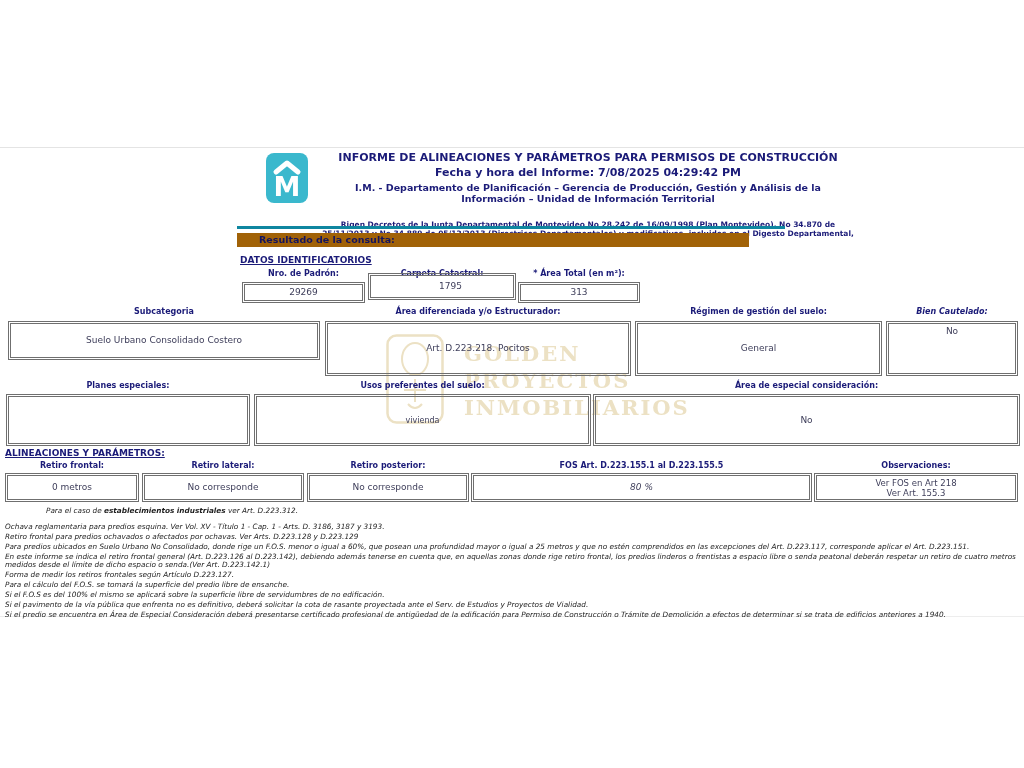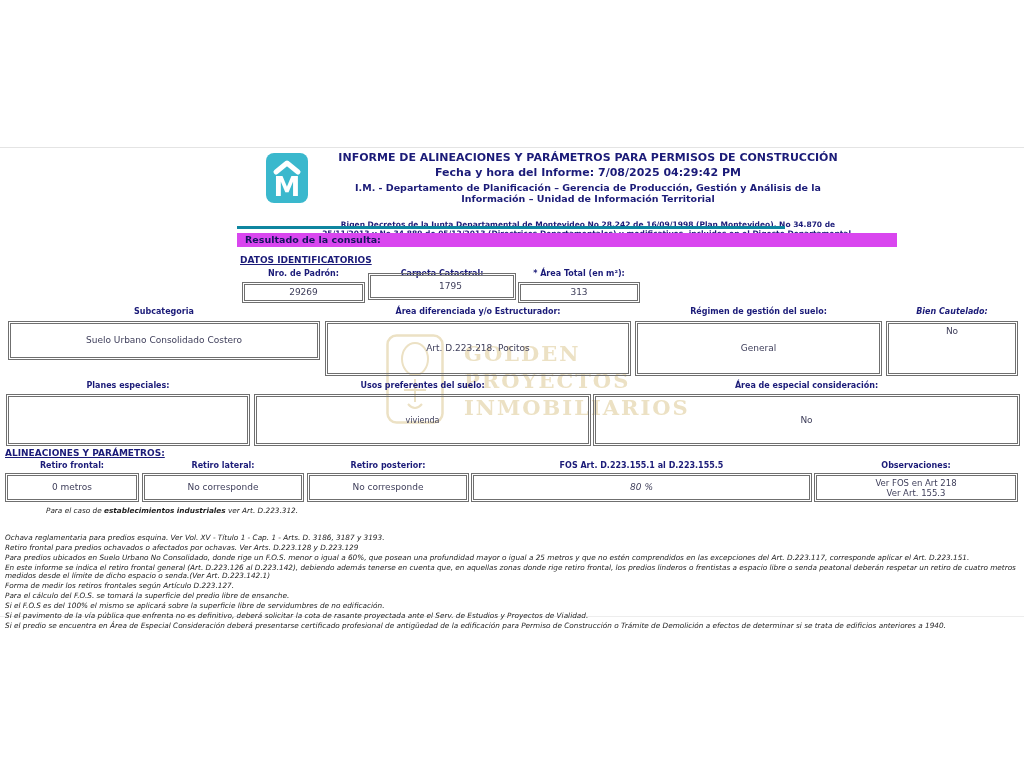--- a/index.html
+++ b/index.html
@@ -17,38 +17,38 @@
   
   .report-header { position:absolute; left:237px; top:151px; width:548px; display:flex; z-index:2; }
   .im-logo { width:42px; height:50px; margin-left:29px; margin-top:2px; flex:0 0 auto; }
   .header-text { flex:1; margin-left:10px; text-align:center; color:#1b1b78; }
   .h-title { font-size:11px; font-weight:bold; line-height:13px; }
   .h-date  { font-size:11px; font-weight:bold; line-height:13px; margin-top:2px; }
   .h-dept  { font-size:9.5px; font-weight:bold; line-height:11px; margin:3px auto 16px; width:480px; }
   .h-decree{ font-size:7.5px; font-weight:bold; line-height:9px; margin:3px auto 0; width:540px; }
 
   .teal-rule { position:absolute; left:237px; top:226px; width:548px; height:3px; background:#0e86a0; z-index:2; }
-  .result-bar { position:absolute; left:237px; top:233px; width:660px; height:14px; background:#d946ef;
-                z-index:2; font-size:9.5px; font-weight:bold; color:#14145e; line-height:14px; padding-left:8px; }
+  .result-bar { position:absolute; left:237px; top:233px; width:512px; height:14px; background:#a16207;
+                z-index:2; font-size:9.5px; font-weight:bold; color:#14145e; line-height:14px; padding-left:22px; }
 
   
   .section-title { position:absolute; z-index:2; font-size:9px; font-weight:bold; color:#1b1b78;
                    text-decoration:underline; }
   .flabel { position:absolute; z-index:2; font-size:8px; font-weight:bold; color:#1b1b78;
             text-align:center; line-height:11px; }
   .vbox { position:absolute; z-index:2; border:3px double #6f6f6f; background:transparent;
           display:flex; align-items:center; justify-content:center; flex-direction:column;
           font-size:9px; color:#40405c; text-align:center; line-height:11px; }
   .vbox.top-align { justify-content:flex-start; padding-top:2px; }
 
   
   .notes { position:absolute; left:5px; top:507px; width:1013px; z-index:2;
            font-style:italic; font-size:7.3px; line-height:8.5px; color:#1d1d1d; }
   .notes p { margin:0 0 1.5px; }
-  .notes p.first { margin-bottom:18px;padding-left:41px; }
+  .notes p.first { margin-bottom:7px;padding-left:41px; }
   .notes b { font-weight:bold; }
 </style>
 </head>
 <body>
 
 <div id="canvas">
 
   <div class="page-edge" style="top:147px;"></div>
   <div class="page-edge" style="top:616px; background:#ededed;"></div>
 

